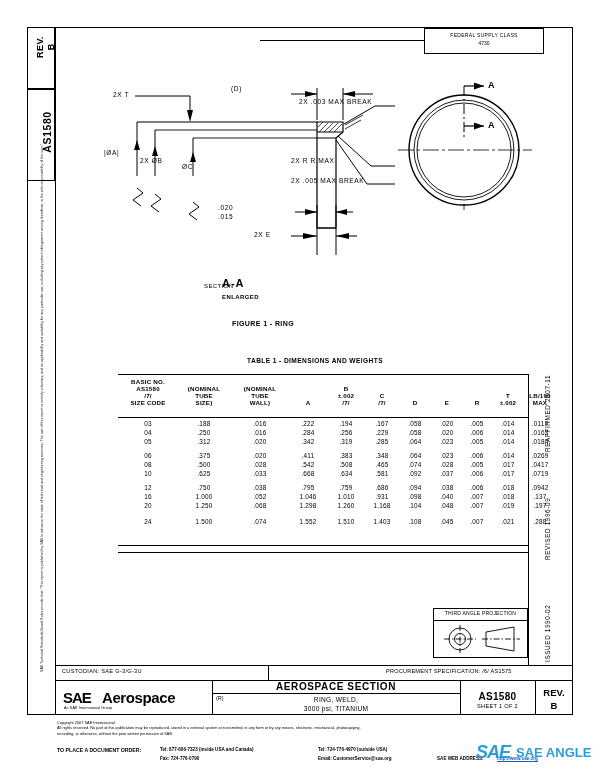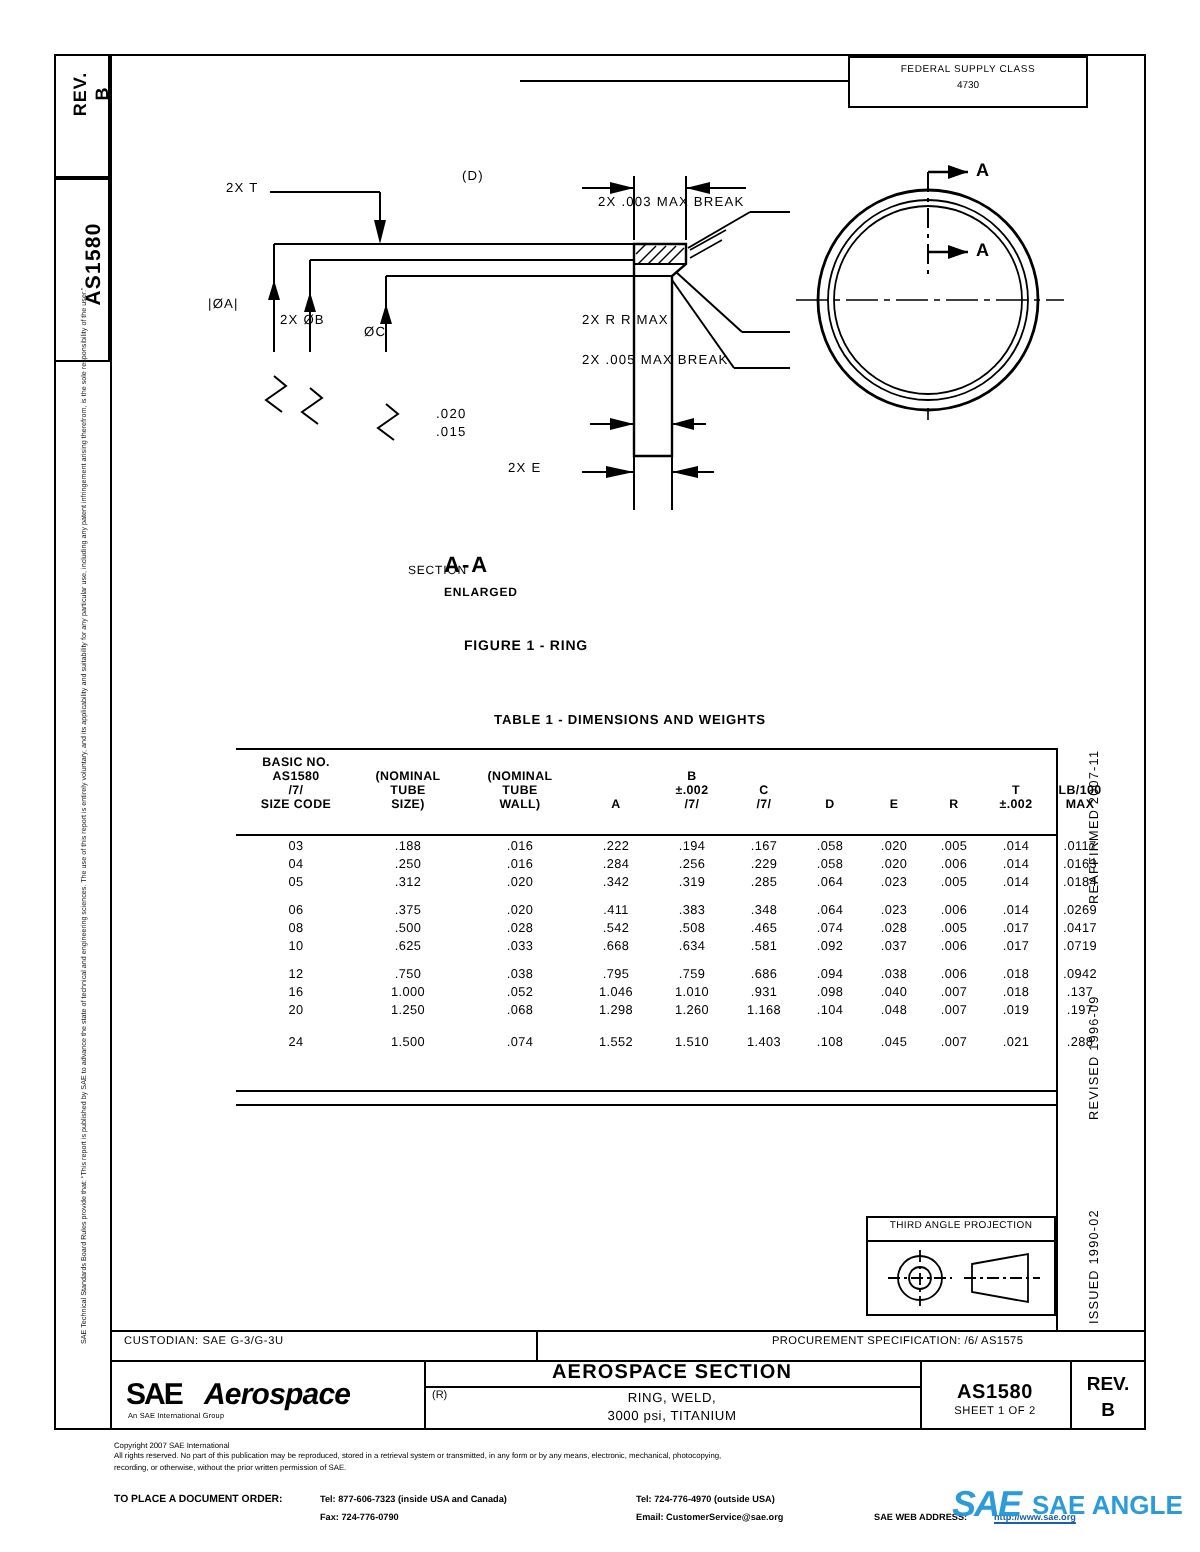--- a/index.html
+++ b/index.html
@@ -16,21 +16,21 @@
   
   #frameOuter{left:27px;top:27px;width:546px;height:688px;border:1px solid #000;box-sizing:border-box;}
   #frameInner{left:55px;top:27px;width:518px;height:688px;border-left:1px solid #000;box-sizing:border-box;}
 
   .tblhdr{font-size:6.2px;font-weight:bold;letter-spacing:.2px;}
   .tblcell{font-size:6.4px;letter-spacing:.2px;}
   .dimtxt{font-size:6.6px;letter-spacing:.6px;}
 
   #sidenote{width:470px;font-size:3.6px;line-height:1.45;color:#111;text-align:justify;}
   #footnote{font-size:3.9px;line-height:1.35;color:#000;}
-  .saelogo{font-style:italic;font-weight:bold;}
+  .saelogo{font-weight:bold;}
   .wm{position:absolute;color:#2196d8;font-weight:bold;font-style:italic;}
 </style>
 </head>
 <body>
 
 <div id="page">
 
   <div class="bx" id="frameOuter"></div>
   <div class="abs" id="frameInner"></div>
 

